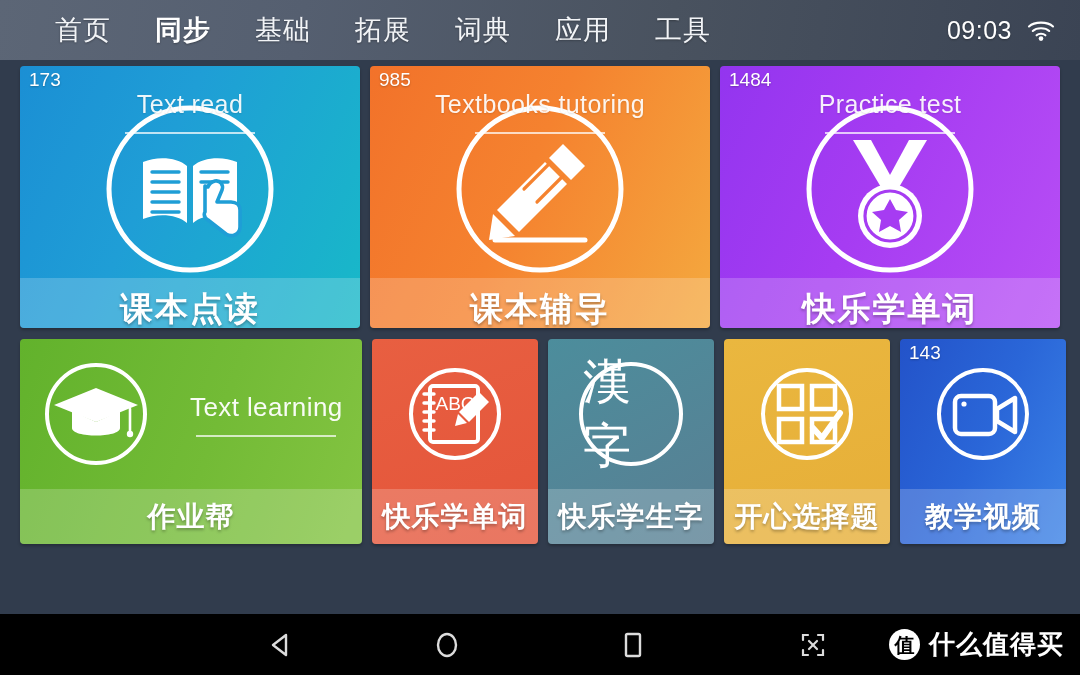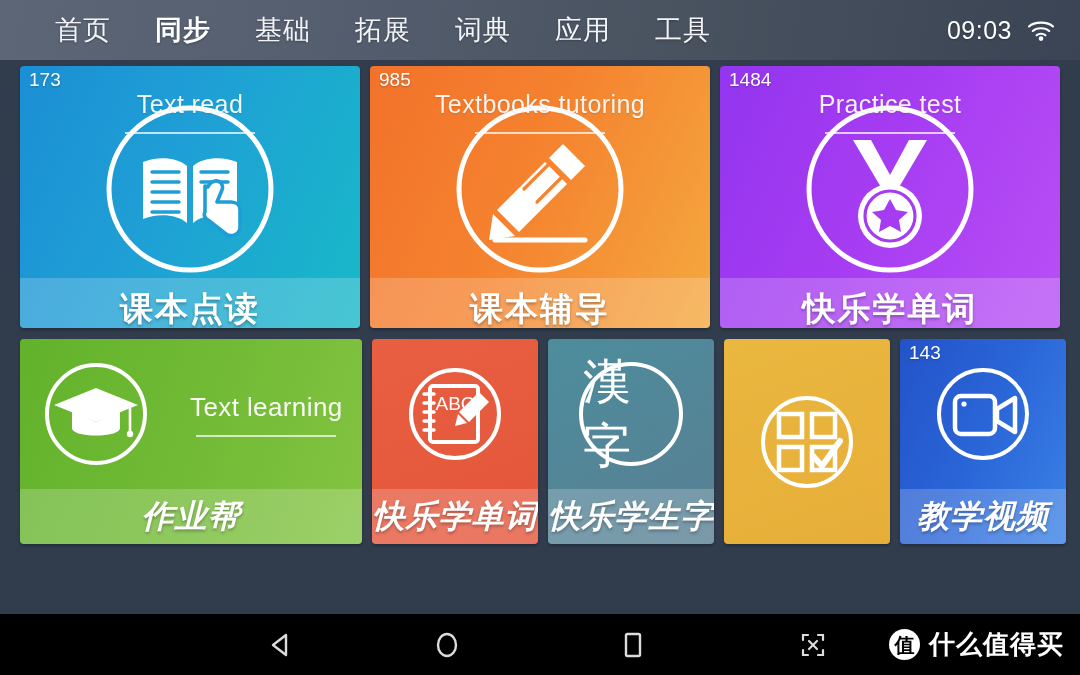--- a/index.html
+++ b/index.html
@@ -64,21 +64,21 @@
 
   .icon-circle{ display:flex; align-items:center; justify-content:center; }
 
   .cn-bar{
     flex:0 0 auto; height:63px; background:rgba(255,255,255,.20);
     display:flex; align-items:center; justify-content:center;
   }
   .cn{ color:#ffffff; font-size:33px; font-weight:bold; letter-spacing:2px;
        text-shadow:0 2px 3px rgba(0,0,0,.28); }
   .row2 .cn-bar{ height:55px; }
-  .row2 .cn{ font-size:32px; letter-spacing:1px;font-style:italic; }
+  .row2 .cn{ font-size:28px; letter-spacing:1px; }
 
   
   .t-read   { flex:1 1 0; background:linear-gradient(115deg,#1b8fd4 0%,#1f9ed6 40%,#18b9c8 100%); }
   .t-tutor  { flex:1 1 0; background:linear-gradient(115deg,#f2722a 0%,#f5822f 45%,#f4a93f 100%); }
   .t-test   { flex:1 1 0; background:linear-gradient(115deg,#9335ef 0%,#a63cf2 45%,#b84ff5 100%); }
 
   
   .t-hw     { flex:0 0 342px; background:linear-gradient(110deg,#62b22c 0%,#73bb36 55%,#84c442 100%); }
   .t-word   { flex:0 0 166px; background:linear-gradient(160deg,#e85f41 0%,#e4553a 100%); }
   .t-char   { flex:0 0 166px; background:linear-gradient(150deg,#4c8d9c 0%,#597f93 100%); }
@@ -298,20 +298,23 @@
             <svg width="104" height="104" viewBox="0 0 104 104">
               <circle cx="52" cy="52" r="44" fill="none" stroke="#ffffff" stroke-width="4"></circle>
               <rect x="24" y="24" width="23" height="23" fill="none" stroke="#ffffff" stroke-width="4.5"></rect>
               <rect x="57" y="24" width="23" height="23" fill="none" stroke="#ffffff" stroke-width="4.5"></rect>
               <rect x="24" y="57" width="23" height="23" fill="none" stroke="#ffffff" stroke-width="4.5"></rect>
               <rect x="57" y="57" width="23" height="23" fill="none" stroke="#ffffff" stroke-width="4.5"></rect>
               <path d="M58 66 L67 76 L85 51" fill="none" stroke="#ffffff" stroke-width="6" stroke-linecap="round" stroke-linejoin="round"></path>
             </svg>
           </div>
         </div>
+        <div class="cn-bar">
+          <span class="cn">开心选择题</span>
+        </div>
       </div>
 
       <div class="tile t-video">
         <div class="badge">143</div>
         <div class="tile-body">
           <div class="icon-circle">
             <svg width="104" height="104" viewBox="0 0 104 104">
               <circle cx="52" cy="52" r="44" fill="none" stroke="#ffffff" stroke-width="4"></circle>
               <rect x="24" y="34" width="40" height="38" rx="6" fill="none" stroke="#ffffff" stroke-width="4.5"></rect>
               <path d="M66 47 L84 36 L84 70 L66 59 Z" fill="none" stroke="#ffffff" stroke-width="4.5" stroke-linejoin="round"></path>

